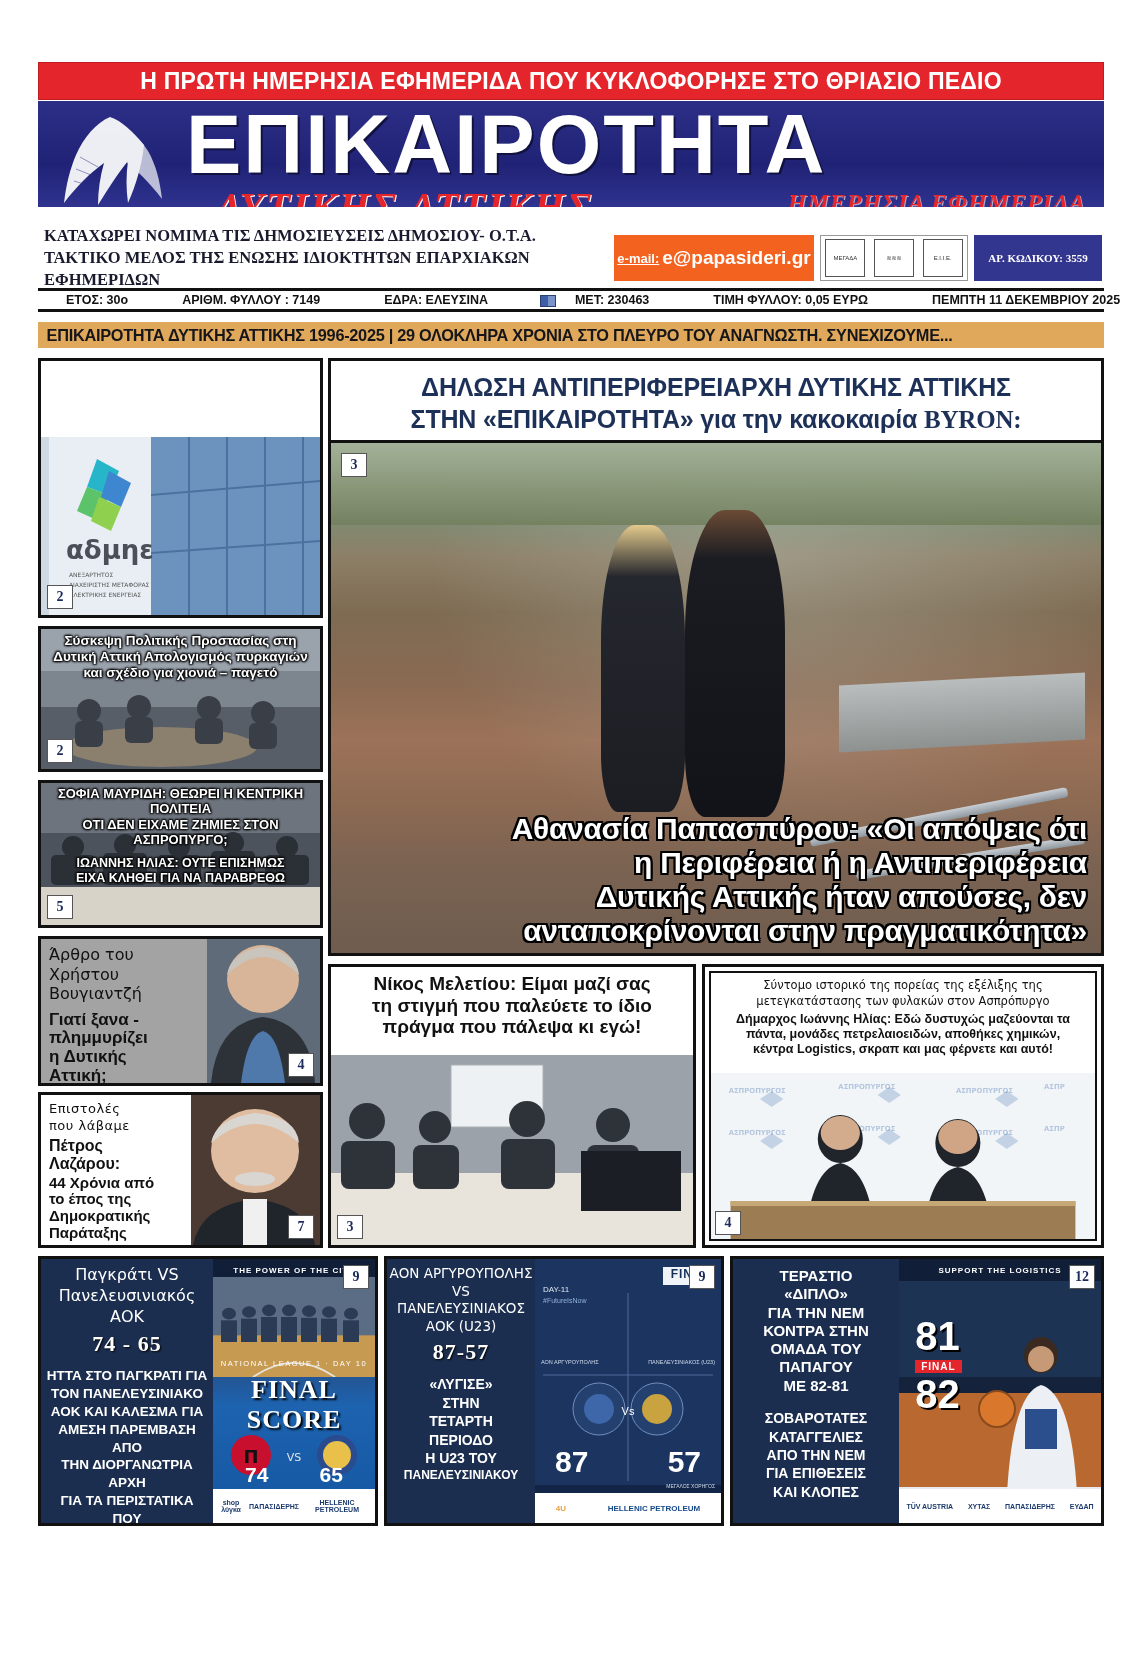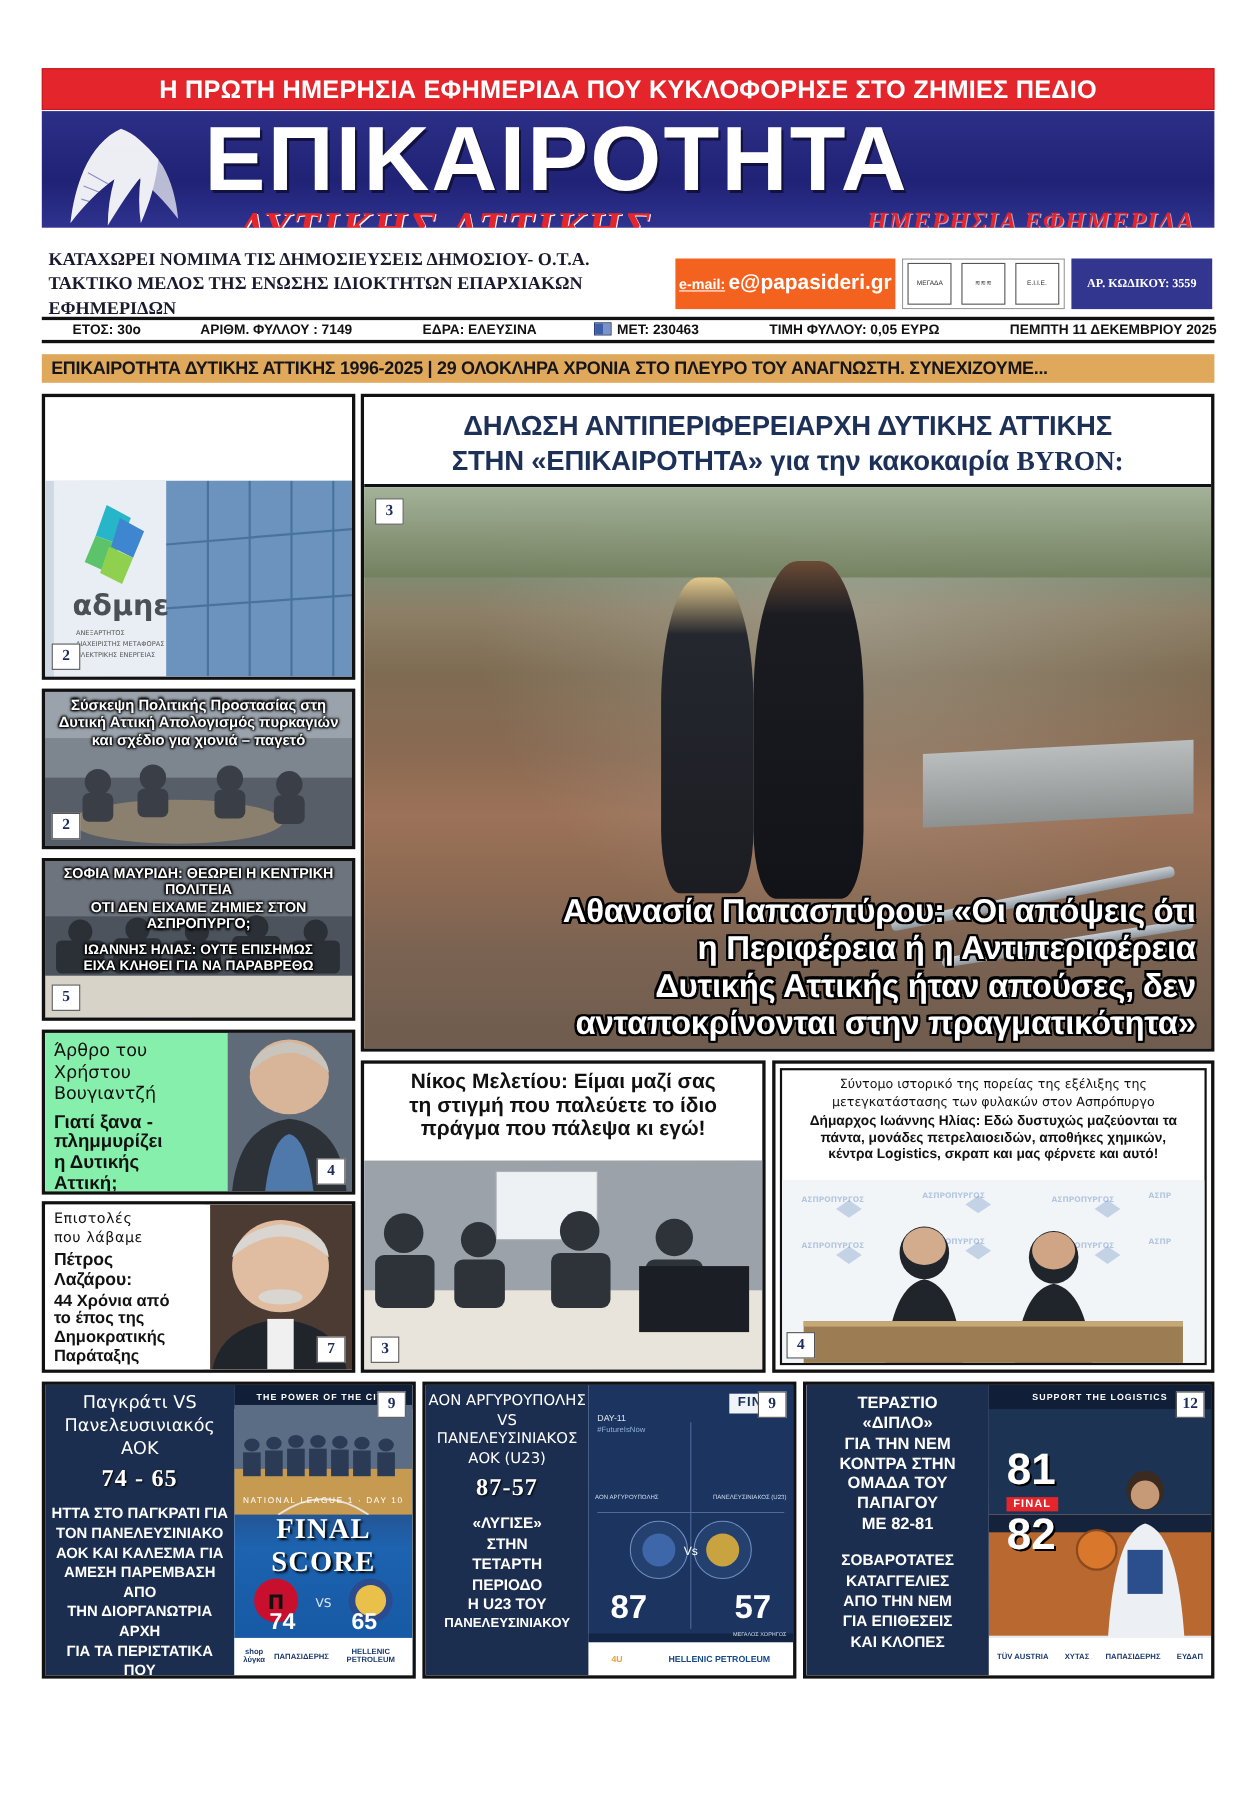--- a/index.html
+++ b/index.html
@@ -105,21 +105,21 @@
     position: absolute; left: 38px; top: 288px; width: 1066px; height: 24px;
     border-top: 3px solid #111; border-bottom: 3px solid #111;
     display: flex; align-items: center;
     font-family: "Liberation Sans", sans-serif;
     font-size: 12.5px; font-weight: bold; color: #111;
   }
   .infostrip .cell { padding: 0 10px; white-space: nowrap; }
   .infostrip .cell.i0 { margin-left: 18px; }
   .infostrip .cell.i1 { margin-left: 34px; }
   .infostrip .cell.i2 { margin-left: 44px; }
-  .infostrip .cell.i3 { margin-left: 32px; display:flex; align-items:flex-start; gap:5px;}
+  .infostrip .cell.i3 { margin-left: 32px; display:flex; align-items:flex-end; gap:19px;}
   .infostrip .cell.i4 { margin-left: 44px; }
   .infostrip .cell.i5 { margin-left: 44px; }
   .met-ico { width: 16px; height: 12px; background: linear-gradient(90deg,#3e5fa8 50%, #7a93c9 50%); border:1px solid #2a3f72; display:inline-block;}
 
   
   .yellowbar {
     position: absolute; left: 38px; top: 322px; width: 1066px; height: 26px;
     background: #dfa85a;
     display: flex; align-items: center;
   }
@@ -163,21 +163,21 @@
       background: linear-gradient(160deg,#5f6670 0%, #494f58 45%, #2f343b 100%); }
   #box-sofia .hd1 { position:relative; z-index:3; padding: 3px 2px 0; text-align:center;
       font-size: 13px; line-height: 1.18; color:#fff;
       text-shadow: 1px 1px 2px #000, -1px -1px 2px #000, 1px -1px 2px #000, -1px 1px 2px #000; }
   #box-sofia .hd2 { position:relative; z-index:3; margin-top: 7px; padding: 2px;
       text-align:center; font-size: 12.5px; line-height: 1.2; color:#fff;
       text-shadow: 1px 1px 2px #000, -1px -1px 2px #000, 1px -1px 2px #000, -1px 1px 2px #000; }
 
   #box-voug { top: 936px; height: 150px; }
   #box-voug .txt { position:absolute; left:0; top:0; width:166px; height:100%;
-      background:#86efac; padding: 6px 4px 4px 8px; z-index:3; }
+      background:#a3a3a3; padding: 6px 4px 4px 8px; z-index:3; }
   #box-voug .k { font-family:"DejaVu Sans", sans-serif; font-size:16px; color:#111; line-height:1.22; }
   #box-voug .b { margin-top:7px; font-family:"Liberation Sans", sans-serif; font-weight:bold;
       font-size:17px; color:#111; line-height:1.1; }
   #box-voug .img { position:absolute; right:0; top:0; width:119px; height:100%;
       background:linear-gradient(150deg,#9ba7b5 0%, #6b6257 45%, #3d3a38 100%); }
 
   #box-lazar { top: 1092px; height: 156px; }
   #box-lazar .txt { position:absolute; left:0; top:0; width:150px; height:100%;
       background:#fff; padding: 6px 4px 4px 8px; z-index:3; }
   #box-lazar .s { font-family:"DejaVu Sans", sans-serif; font-size:13px; color:#111;
@@ -307,21 +307,21 @@
       background:#101e38; color:#fff; font-family:"Liberation Sans", sans-serif;
       font-size:8px; font-weight:bold; letter-spacing:1px;
       display:flex; align-items:center; justify-content:center; }
 </style>
 </head>
 <body>
 
 <div class="page">
 
   <div class="top-red-bar">
-    <span>Η ΠΡΩΤΗ ΗΜΕΡΗΣΙΑ ΕΦΗΜΕΡΙΔΑ ΠΟΥ ΚΥΚΛΟΦΟΡΗΣΕ ΣΤΟ ΖΗΜΙΕΣ ΠΕΔΙΟ</span>
+    <span>Η ΠΡΩΤΗ ΗΜΕΡΗΣΙΑ ΕΦΗΜΕΡΙΔΑ ΠΟΥ ΚΥΚΛΟΦΟΡΗΣΕ ΣΤΟ ΘΡΙΑΣΙΟ ΠΕΔΙΟ</span>
   </div>
 
   <div class="masthead">
     <svg class="eagle" viewBox="0 0 130 112">
       <g fill="#ffffff" opacity="0.92">
         <path d="M64 10 C50 16 38 30 30 48 C24 62 20 78 18 96 C30 80 44 66 58 56 C54 70 52 84 52 98 C62 82 72 66 82 54 C80 68 80 82 82 96 C90 78 96 58 98 38 C86 24 76 14 64 10 Z"></path>
         <path d="M66 12 C78 18 92 28 102 44 C110 58 114 74 116 92 C104 76 90 62 76 52 Z" opacity="0.75"></path>
         <ellipse cx="62" cy="22" rx="10" ry="8"></ellipse>
       </g>
       <g stroke="#2c2f86" stroke-width="1" opacity="0.5" fill="none">

